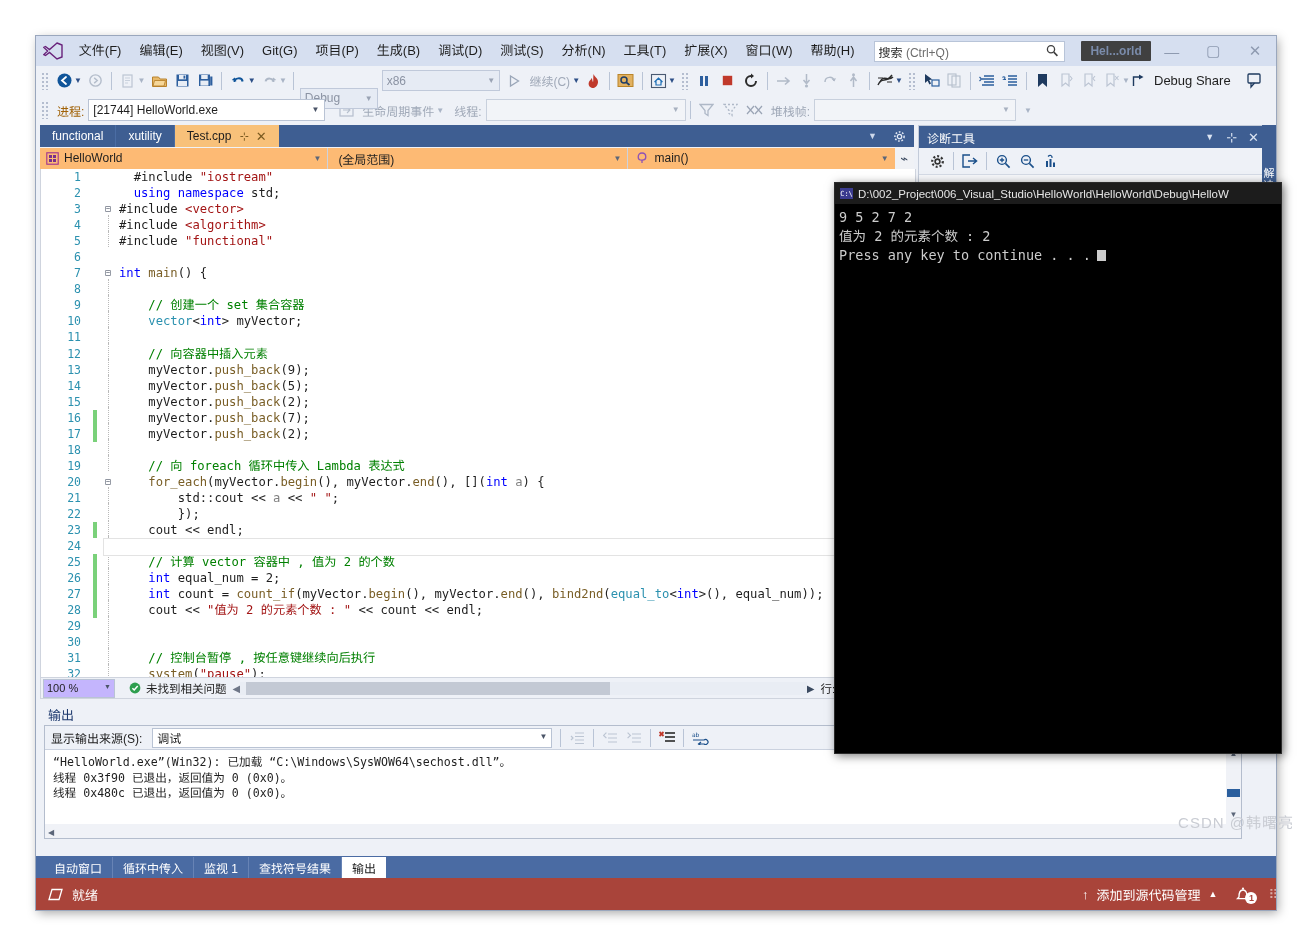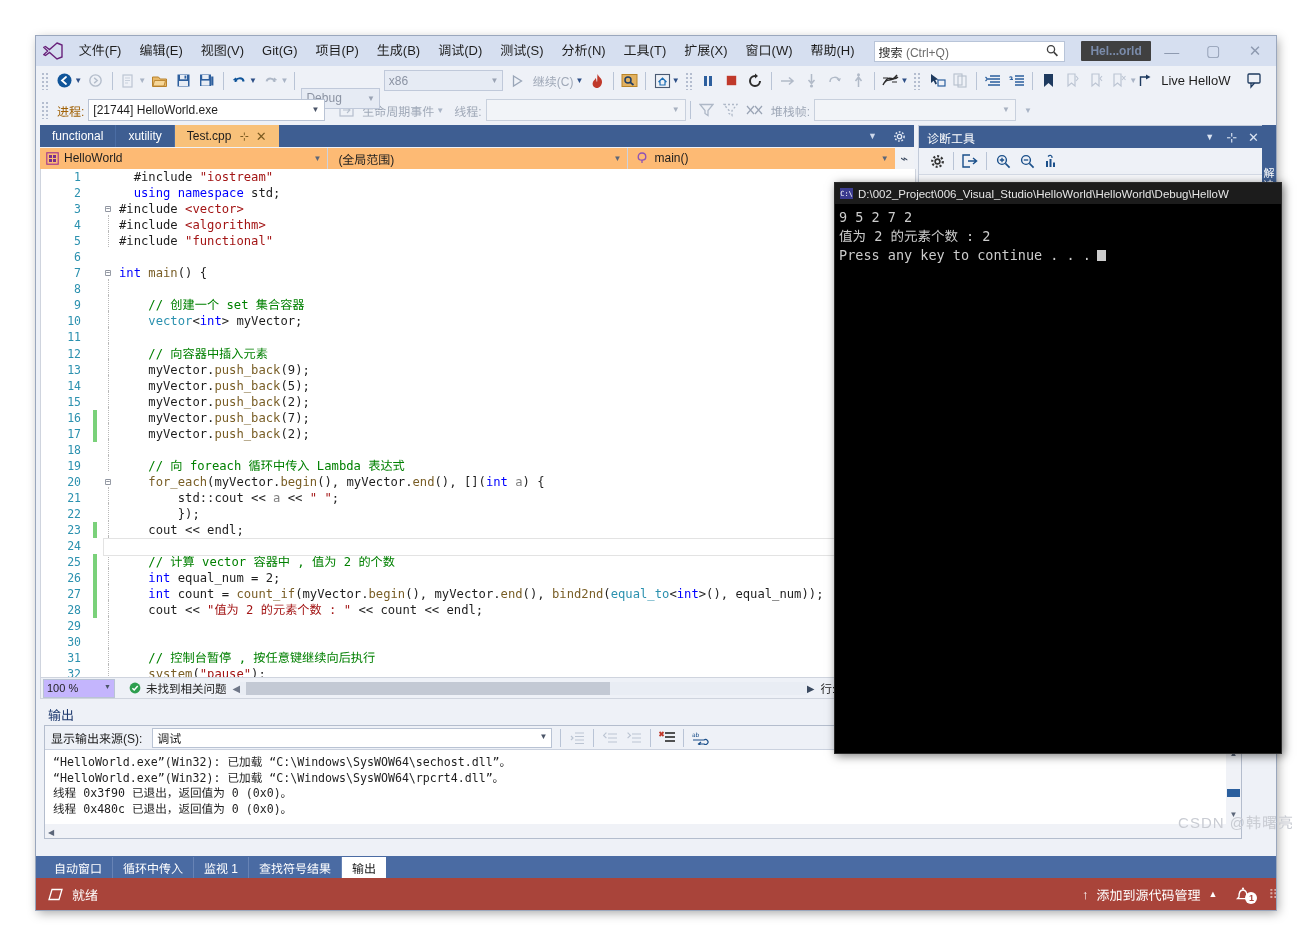--- a/index.html
+++ b/index.html
@@ -490,21 +490,21 @@
       <span class="tb-caret dim">▼</span>
 
       <div style="flex:1"></div>
       <div id="liveshare">
         <span style="margin-right:5px;">
           <svg width="17" height="15" viewBox="0 0 17 15">
               <path d="M1.5 13 L1.5 4 L8 4" stroke="#1e3a5f" stroke-width="1.4" fill="none"></path>
               <path d="M7 1.5 L11.5 4 L7 6.5Z" fill="#1e3a5f"></path>
             </svg>
         </span>
-        <span>Live HelloW</span>
+        <span>Debug Share</span>
       </div>
       <div class="tb-btn" style="margin:0 10px 0 14px;">
         <svg width="17" height="16" viewBox="0 0 17 16">
             <rect x="1" y="1" width="12" height="9" rx="1" fill="none" stroke="#1e3a5f" stroke-width="1.3"></rect>
             <path d="M4 10 L4 14 L7.5 10" fill="none" stroke="#1e3a5f" stroke-width="1.3"></path>
           </svg>
       </div>
     </div>
 
     <div id="debugbar">
@@ -721,21 +721,21 @@
                 </svg>
             </div>
             <div class="tb-sep"></div>
             <div class="tb-btn">
               <svg width="17" height="15" viewBox="0 0 17 15">
                   <text x="0" y="7" font-size="6" fill="#1a4f8a" font-family="monospace">ab</text>
                   <path d="M1 10h11a2.5 2.5 0 1 1 0 4H7M9 12 L6.5 14 L9 16" stroke="#1a4f8a" stroke-width="1.2" fill="none"></path>
                 </svg>
             </div>
           </div>
-          <div id="out-text"><div>“HelloWorld.exe”(Win32): 已加载 “C:\Windows\SysWOW64\sechost.dll”。</div><div>“HelloWorld.exe”(Win32): 已加载 “C:\Windows\SysWOW64\rpcrt4.dll”。</div><div>线程 0x3f90 已退出，返回值为 0 (0x0)。</div><div>线程 0x480c 已退出，返回值为 0 (0x0)。</div></div>
+          <div id="out-text"><div>“HelloWorld.exe”(Win32): 已加载 “C:\Windows\SysWOW64\sechost.dll”。</div><div>线程 0x3f90 已退出，返回值为 0 (0x0)。</div><div>线程 0x480c 已退出，返回值为 0 (0x0)。</div></div>
           <div id="out-vscroll">
             <div style="height:14px;text-align:center;font-size:8px;color:#5b6679;">▲</div>
             <div style="position:absolute;right:1px;top:40px;width:13px;height:8px;background:#2b5f9e;"></div>
             <div style="position:absolute;bottom:0;width:15px;height:14px;text-align:center;font-size:8px;color:#5b6679;">▼</div>
           </div>
           <div id="out-hscroll">
             <span style="font-size:8px;color:#5b6679;padding-left:3px;">◀</span>
           </div>
         </div>
       </div>

